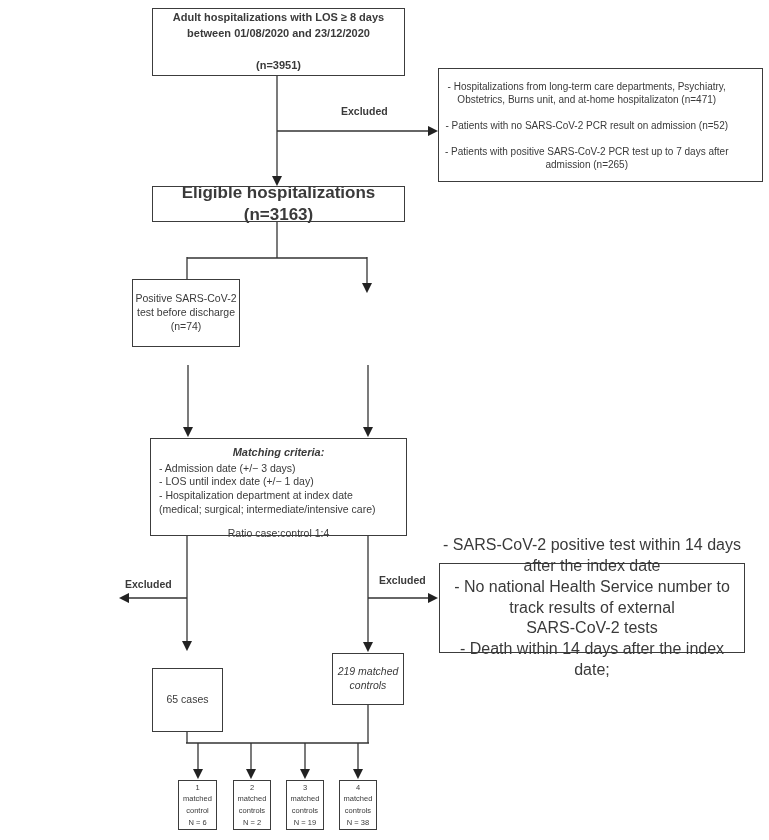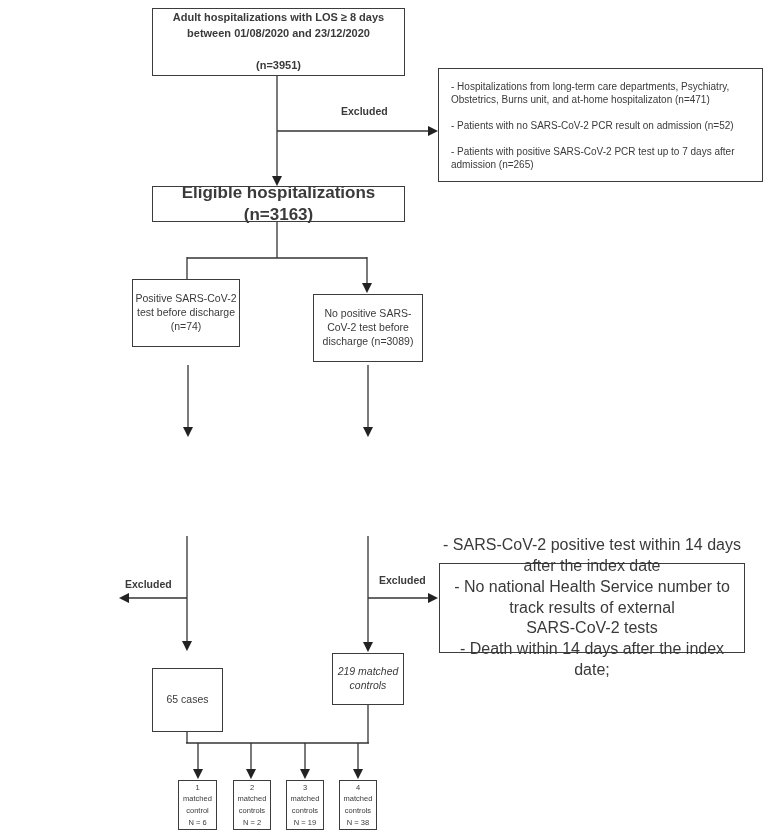--- a/index.html
+++ b/index.html
@@ -26,23 +26,23 @@
     align-items: center;
     justify-content: center;
     text-align: center;
     white-space: pre-line;
     font-size: 10.5px;
     line-height: 1.32;
     color: #3a3a3a;
   }
   .bold { font-weight: bold; text-align: center; }
   .leftalign {
-    text-align: left;
+    text-align: center;
     justify-content: flex-start;
-    padding: 0 12px;
+    padding: 0 6px;
   }
   .label {
     position: absolute;
     font-weight: bold;
     font-size: 10.5px;
     color: #3a3a3a;
     white-space: nowrap;
   }
   .matching {
     flex-direction: column;
@@ -111,24 +111,29 @@
 
 - Patients with positive SARS-CoV-2 PCR test up to 7 days after
 admission (n=265)</div>
 
   <div class="box bold" style="left:152px; top:186px; width:253px; height:36px; font-size:17px;">Eligible hospitalizations (n=3163)</div>
 
   <div class="box" style="left:132px; top:279px; width:108px; height:68px;">Positive SARS-CoV-2
 test before discharge
 (n=74)</div>
 
-  <div class="box" style="left:313px; top:294px; width:110px; height:68px;">No positive SARS-
-CoV-2 test before
-discharge (n=3089)</div>
 
+  <div class="box matching" style="left:150px; top:438px; width:257px; height:98px;">
+    <div class="m-title">Matching criteria:</div>
+    <div class="m-criteria">- Admission date (+/− 3 days)
+- LOS until index date (+/− 1 day)
+- Hospitalization department at index date
+(medical; surgical; intermediate/intensive care)</div>
+    <div class="m-ratio">Ratio case:control 1:4</div>
+  </div>
 
   <div class="label" style="left:125px; top:578px;">Excluded</div>
 
 
   <div class="label" style="left:379px; top:574px;">Excluded</div>
 
   <div class="box" style="left:439px; top:563px; width:306px; height:90px; font-size:16px; line-height:1.3;">- SARS-CoV-2 positive test within 14 days after the index date
 - No national Health Service number to track results of external
 SARS-CoV-2 tests
 - Death within 14 days after the index date;</div>

